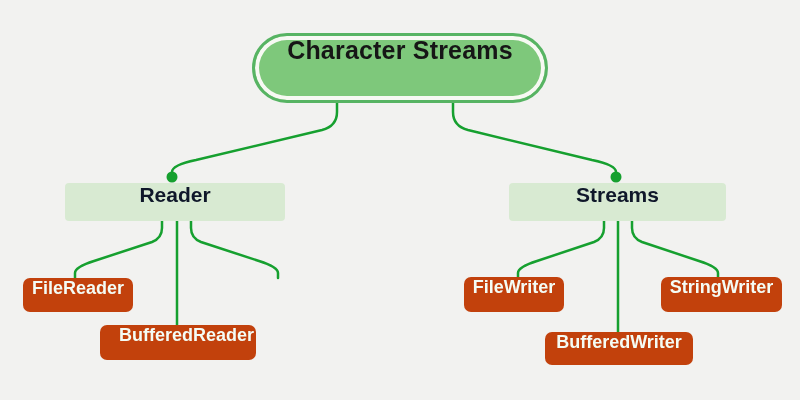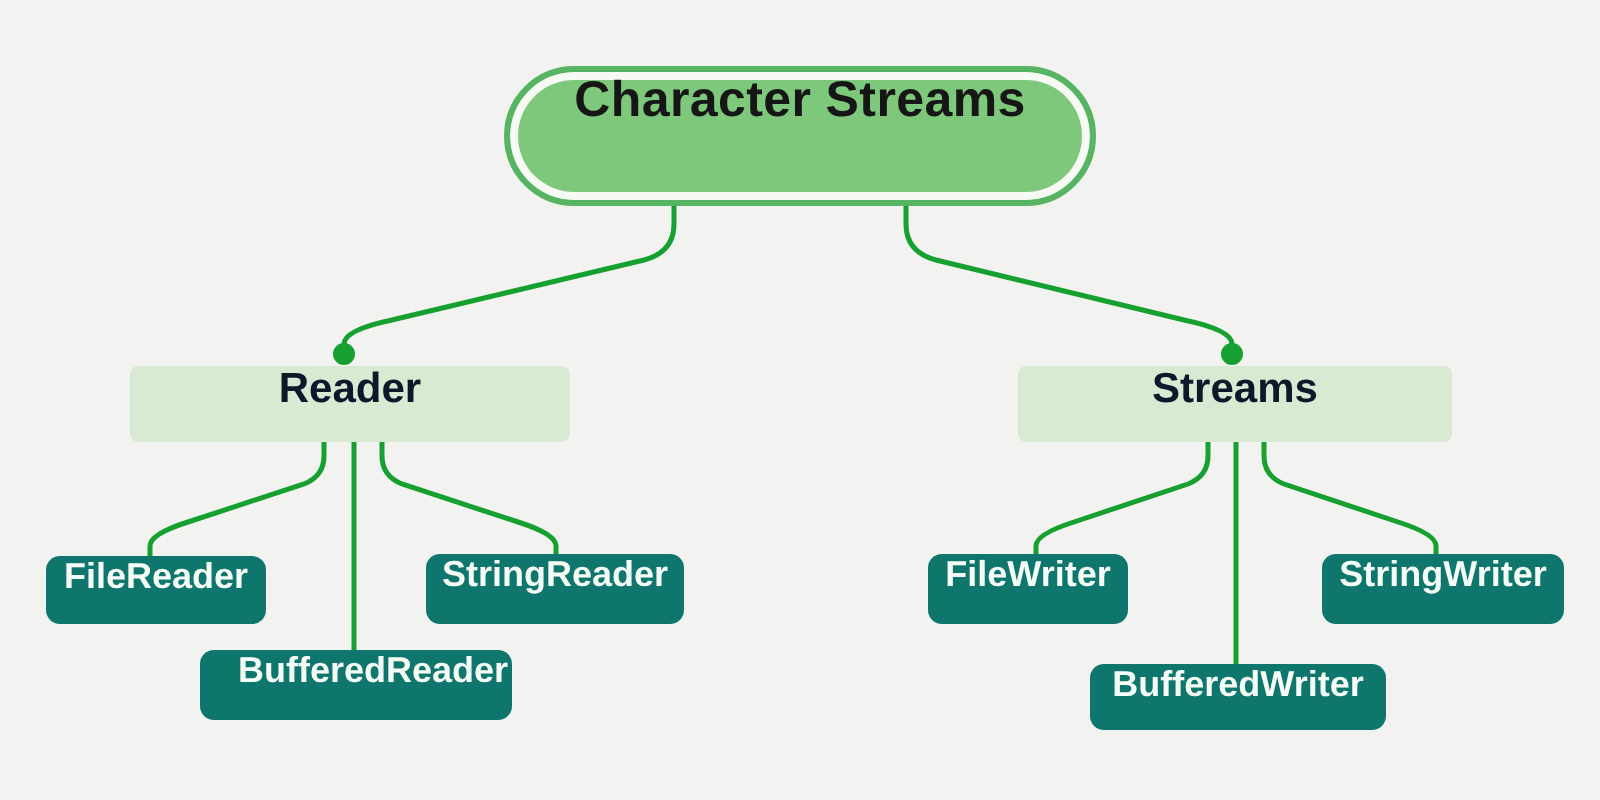--- a/index.html
+++ b/index.html
@@ -36,21 +36,21 @@
   }
   .branch-node {
     background: #d8ead2;
     border-radius: 4px;
     color: #0f172a;
     font-size: 21px;
   }
   .branch-reader { left: 65px;  top: 183px; width: 220px; height: 38px; }
   .branch-writer { left: 509px; top: 183px; width: 217px; height: 38px; }
   .leaf-node {
-    background: #0f766e;
+    background: #c2410c;
     border-radius: 7px;
     color: #f4fcf5;
     font-size: 18px;
   }
   .leaf-filereader     { left: 23px;  top: 278px; width: 110px; height: 34px; }
   .leaf-bufferedreader { left: 100px; top: 325px; width: 156px; height: 35px; padding-left: 17px; }
   .leaf-stringreader   { left: 213px; top: 277px; width: 129px; height: 35px; }
   .leaf-filewriter     { left: 464px; top: 277px; width: 100px; height: 35px; }
   .leaf-bufferedwriter { left: 545px; top: 332px; width: 148px; height: 33px; }
   .leaf-stringwriter   { left: 661px; top: 277px; width: 121px; height: 35px; }
@@ -93,23 +93,20 @@
   </div>
 
   <div class="node leaf-node leaf-filereader">
     <span>FileReader</span>
   </div>
 
   <div class="node leaf-node leaf-bufferedreader">
     <span>BufferedReader</span>
   </div>
 
-  <div class="node leaf-node leaf-stringreader">
-    <span>StringReader</span>
-  </div>
 
   <div class="node leaf-node leaf-filewriter">
     <span>FileWriter</span>
   </div>
 
   <div class="node leaf-node leaf-bufferedwriter">
     <span>BufferedWriter</span>
   </div>
 
   <div class="node leaf-node leaf-stringwriter">

